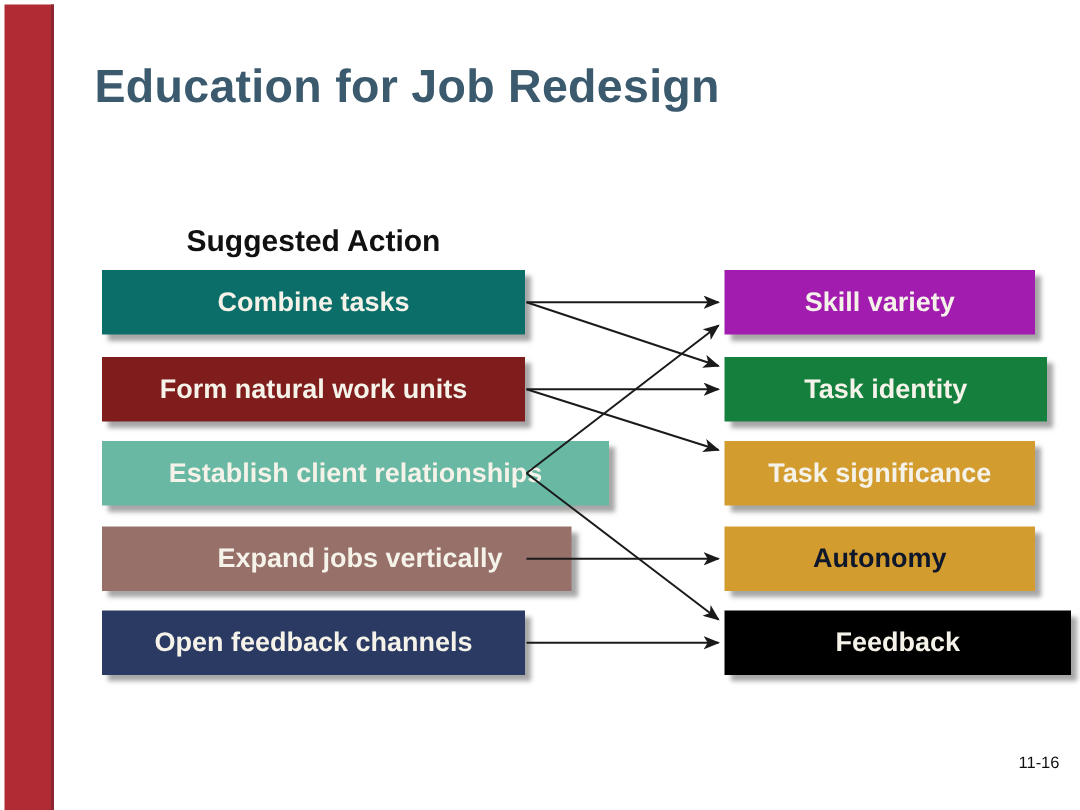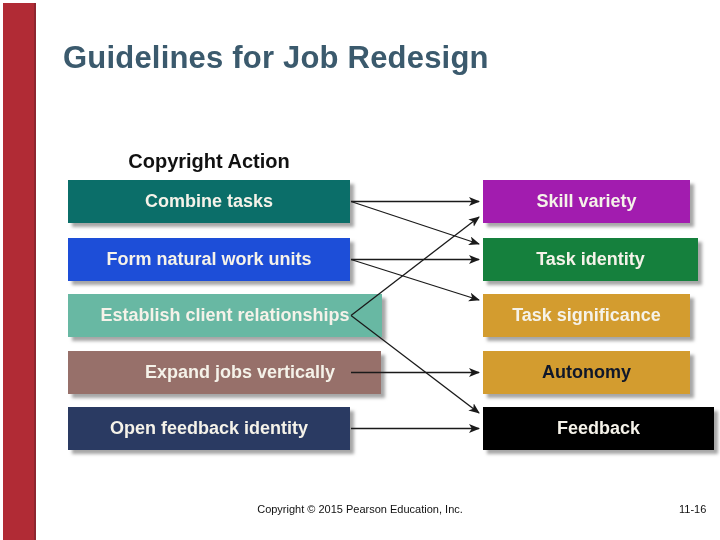--- a/index.html
+++ b/index.html
@@ -34,30 +34,30 @@
   .footer-page {
     position:absolute; left:645px; top:503px; font-size:11px; color:#111;margin-left:34px;
   }
 </style>
 </head>
 <body>
 
 <div class="slide">
   <div class="accent-bar" style="background: rgb(177, 43, 53);"></div>
 
-  <h1 class="title" style="color: rgb(59, 90, 109);">Guidelines for Job Redesign</h1>
+  <h1 class="title" style="color: rgb(59, 90, 109);">Education for Job Redesign</h1>
 
-  <div class="col-header left">Copyright Action</div>
+  <div class="col-header left">Suggested Action</div>
 
   <div id="actions-col">
       <div class="box" style="left: 68px; top: 180px; width: 282px; background: rgb(11, 110, 105); color: rgb(245, 242, 233);">Combine tasks</div>
-      <div class="box" style="left: 68px; top: 238px; width: 282px; background: #1d4ed8; color: rgb(245, 242, 233);">Form natural work units</div>
-      <div class="box" style="left: 68px; top: 294px; width: 314px; background: rgb(104, 184, 163); color: rgb(245, 242, 233);">Establish client relationships</div>
+      <div class="box" style="left: 68px; top: 238px; width: 282px; background: #7f1d1d; color: rgb(245, 242, 233);">Form natural work units</div>
+      <div class="box" style="left: 68px; top: 294px; width: 338px; background: rgb(104, 184, 163); color: rgb(245, 242, 233);">Establish client relationships</div>
       <div class="box" style="left: 68px; top: 351px; width: 282px; background: rgb(151, 112, 106); color: rgb(245, 242, 233); padding-left: 31px;">Expand jobs vertically</div>
-      <div class="box" style="left: 68px; top: 407px; width: 282px; background: rgb(42, 58, 98); color: rgb(245, 242, 233);">Open feedback identity</div>
+      <div class="box" style="left: 68px; top: 407px; width: 282px; background: rgb(42, 58, 98); color: rgb(245, 242, 233);">Open feedback channels</div>
     </div>
   <div id="dimensions-col">
       <div class="box" style="left: 483px; top: 180px; width: 207px; background: #a21caf; color: rgb(245, 242, 233);">Skill variety</div>
       <div class="box" style="left: 483px; top: 238px; width: 215px; background: #15803d; color: rgb(245, 242, 233);">Task identity</div>
       <div class="box" style="left: 483px; top: 294px; width: 207px; background: rgb(211, 156, 47); color: rgb(245, 242, 233);">Task significance</div>
       <div class="box" style="left: 483px; top: 351px; width: 207px; background: rgb(211, 156, 47); color: #0f172a;">Autonomy</div>
       <div class="box" style="left: 483px; top: 407px; width: 231px; background: #000000; color: rgb(245, 242, 233);">Feedback</div>
     </div>
 
   <svg id="arrows" viewBox="0 0 720 540">
@@ -69,15 +69,14 @@
   <line x1="351" y1="201.5" x2="479" y2="201.5" stroke="#1A1A1A" stroke-width="1.3" marker-end="url(#ah)"></line>
       <line x1="351" y1="201.5" x2="479" y2="244" stroke="#1A1A1A" stroke-width="1.3" marker-end="url(#ah)"></line>
       <line x1="351" y1="259.5" x2="479" y2="259.5" stroke="#1A1A1A" stroke-width="1.3" marker-end="url(#ah)"></line>
       <line x1="351" y1="259.5" x2="479" y2="300" stroke="#1A1A1A" stroke-width="1.3" marker-end="url(#ah)"></line>
       <line x1="351" y1="315.5" x2="479" y2="217" stroke="#1A1A1A" stroke-width="1.3" marker-end="url(#ah)"></line>
       <line x1="351" y1="315.5" x2="479" y2="413" stroke="#1A1A1A" stroke-width="1.3" marker-end="url(#ah)"></line>
       <line x1="351" y1="372.5" x2="479" y2="372.5" stroke="#1A1A1A" stroke-width="1.3" marker-end="url(#ah)"></line>
       <line x1="351" y1="428.5" x2="479" y2="428.5" stroke="#1A1A1A" stroke-width="1.3" marker-end="url(#ah)"></line>
     </svg>
 
-  <div class="footer-copyright">Copyright © 2015 Pearson Education, Inc.</div>
   <div class="footer-page">11-16</div>
 </div>
 
 </body></html>

